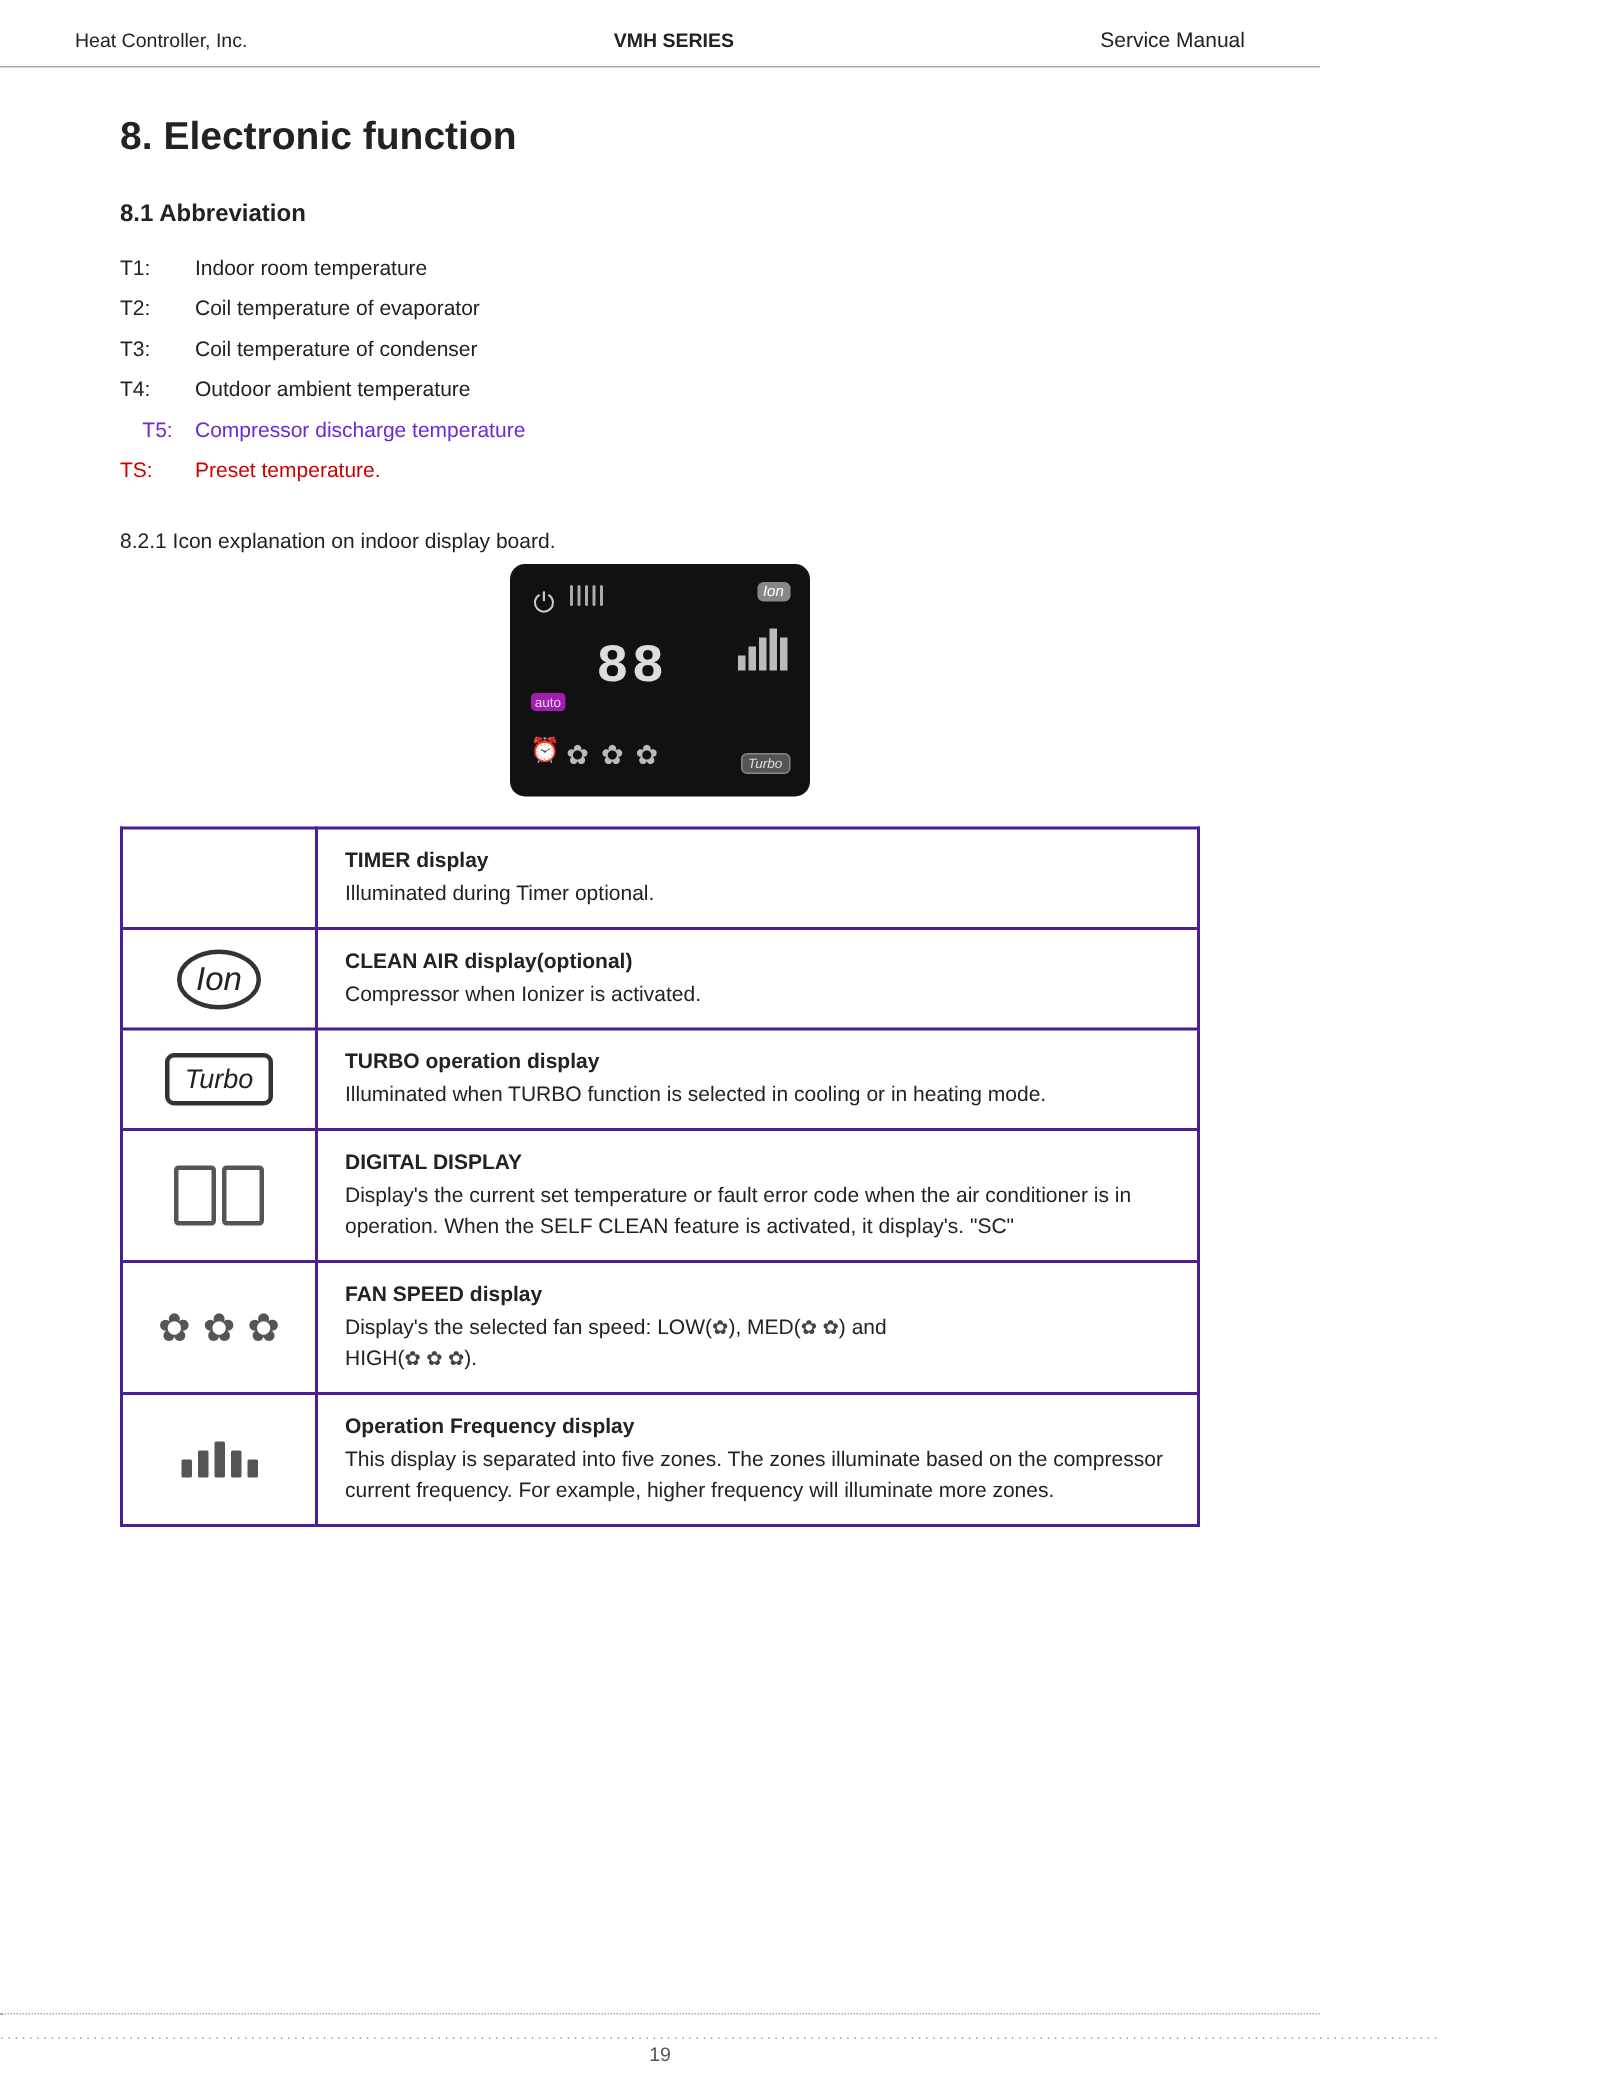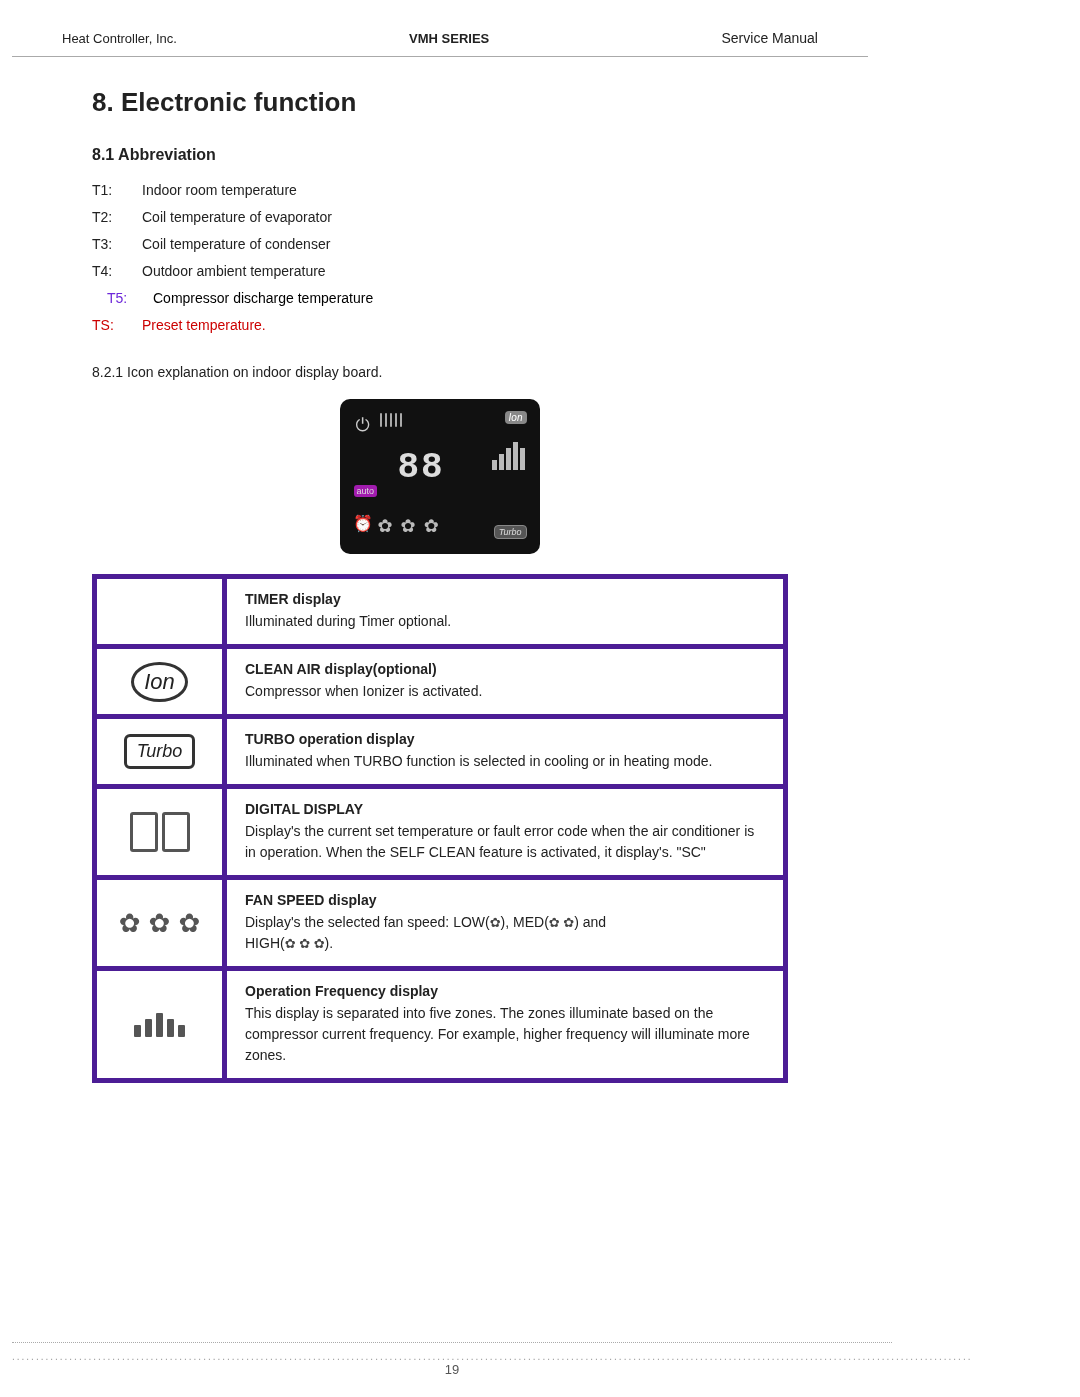--- a/index.html
+++ b/index.html
@@ -9,21 +9,21 @@
       font-size: 14px;
       color: #222;
       width: 1080px;
       min-height: 1397px;
       position: relative;
     }
 
     .page-wrapper {
       width: 880px;
       min-height: 1397px;
-      padding: 12px;
+      padding: 0;
       position: relative;
     }
 
     
     .page-header {
       display: flex;
       justify-content: space-between;
       align-items: center;
       padding: 18px 50px 10px 50px;
       border-bottom: 1px solid #aaa;
@@ -70,21 +70,21 @@
       font-weight: normal;
       color: #222;
     }
     .abbrev-value {
       color: #222;
     }
 
     
     .display-func-intro {
       font-size: 14px;
-      margin-bottom: 19px;
+      margin-bottom: 8px;
     }
 
     
     .display-board-container {
       display: flex;
       justify-content: center;
       margin-bottom: 20px;
     }
     .display-board-img {
       width: 200px;
@@ -208,21 +208,21 @@
     }
 
     
     .features-table {
       width: 100%;
       border-collapse: collapse;
       margin-top: 10px;
       font-size: 14px;
     }
     .features-table td {
-      border: 5px solid #4c1d95;
+      border: 2px solid #4c1d95;
       padding: 12px 16px;
       vertical-align: middle;
     }
     .features-table .icon-cell {
       width: 130px;
       text-align: center;
       vertical-align: middle;
     }
     .features-table .desc-cell {
       vertical-align: top;
@@ -353,21 +353,21 @@
         <li>
           <span class="abbrev-key">T3:</span>
           <span class="abbrev-value">Coil temperature of condenser</span>
         </li>
         <li>
           <span class="abbrev-key">T4:</span>
           <span class="abbrev-value">Outdoor ambient temperature</span>
         </li>
         <li>
           <span class="abbrev-key" style="color: #6d28d9; text-align: center;">T5:</span>
-          <span class="abbrev-value" style="color: #000000; margin-left: 11px;">Compressor discharge temperature</span>
+          <span class="abbrev-value" style="color: #6d28d9;">Compressor discharge temperature</span>
         </li>
         <li>
           <span class="abbrev-key" style="color: rgb(204, 0, 0);">TS:</span>
           <span class="abbrev-value" style="color: rgb(204, 0, 0);">Preset temperature.</span>
         </li>
       </ul>
 
 
     <div class="display-func-intro">8.2.1 Icon explanation on indoor display board.</div>
 

